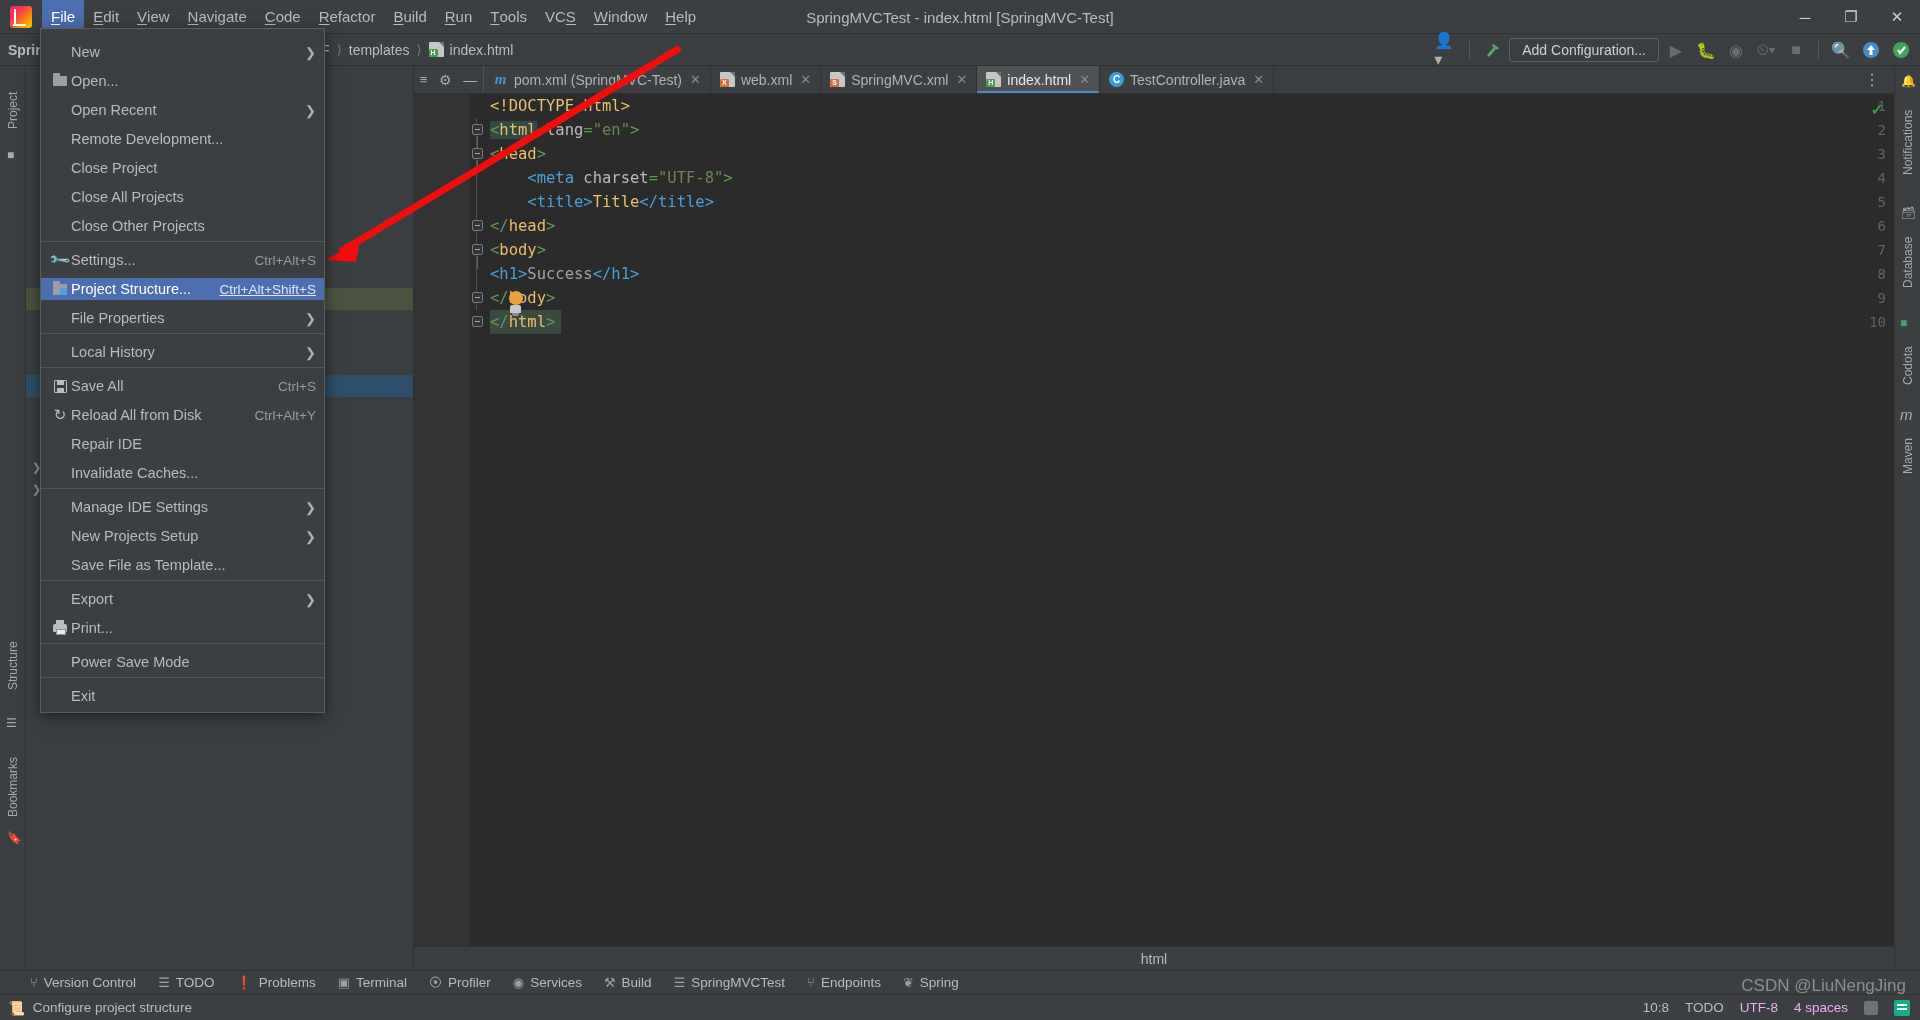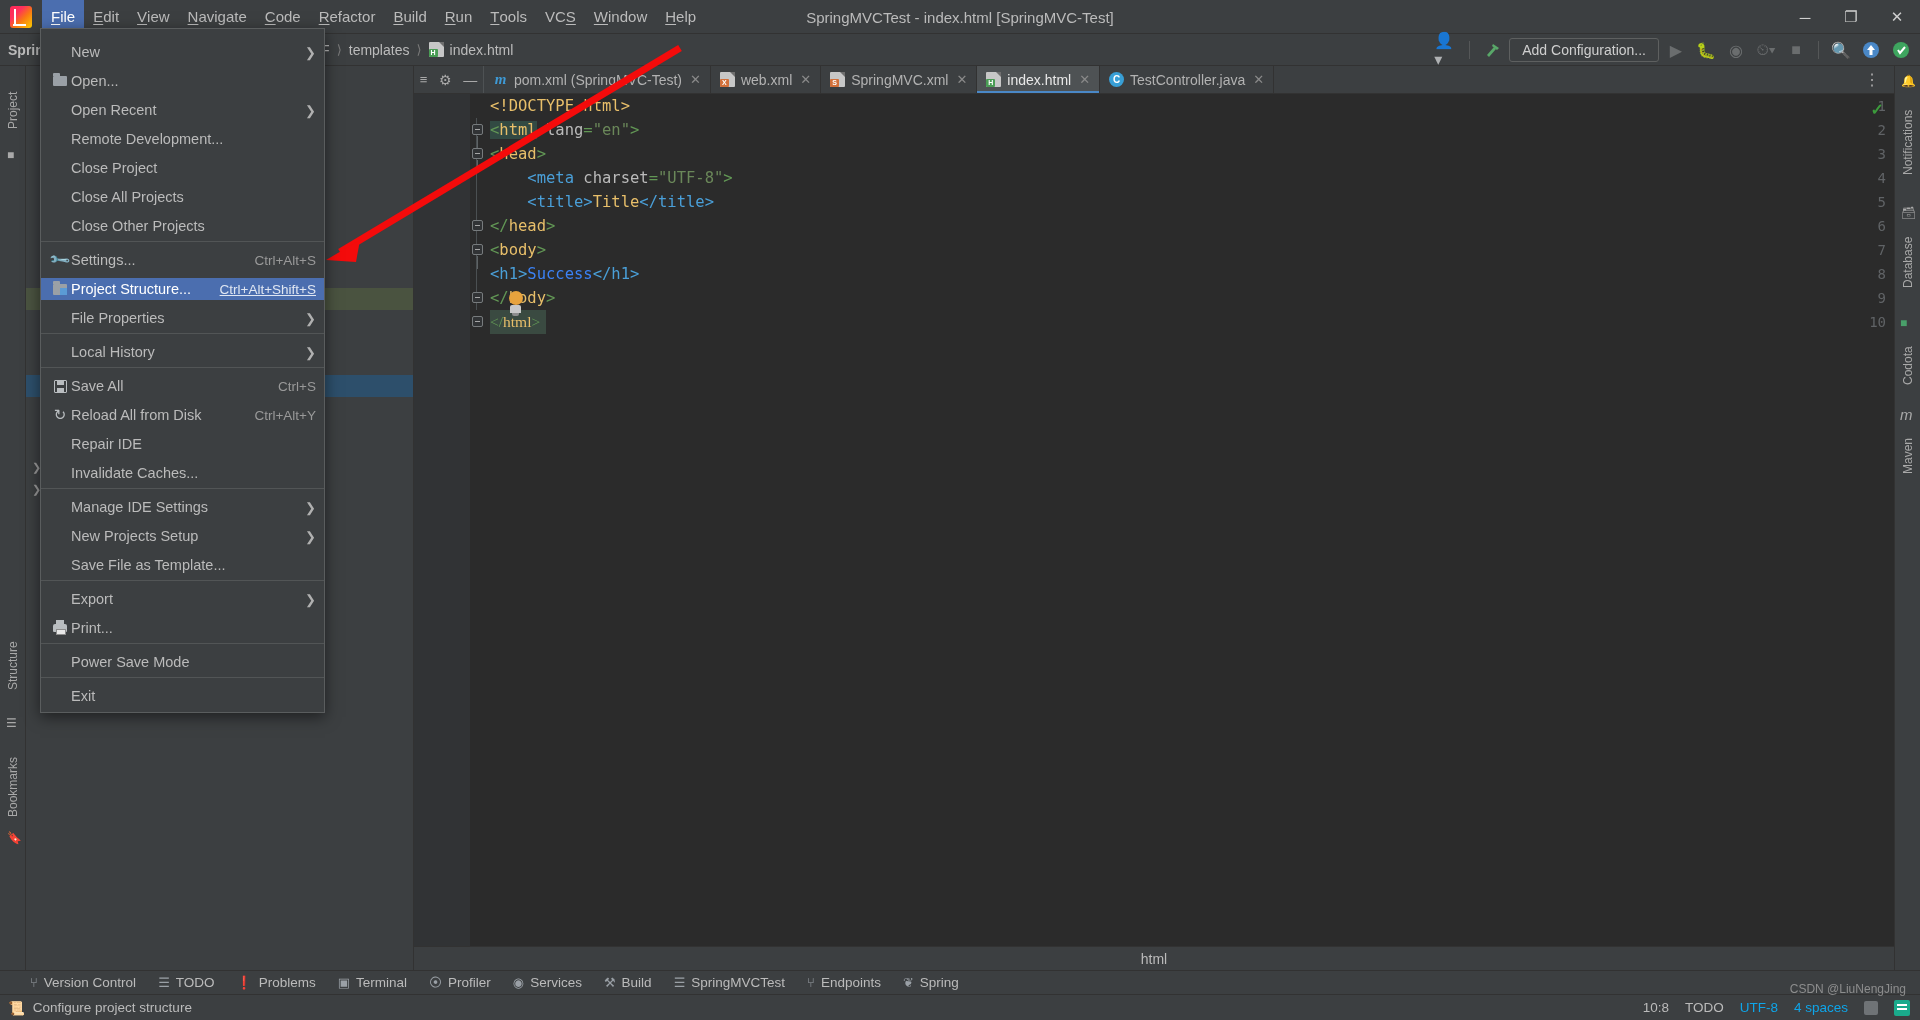--- a/index.html
+++ b/index.html
@@ -180,24 +180,24 @@
     position: absolute; width: 1px; background: #4b5052;
   }
   .code-line {
     position: absolute; left: 76px; height: 24px; line-height: 24px; white-space: pre;
     font-family: "DejaVu Sans Mono", monospace; font-size: 15.5px;
   }
   .tag { color: #e8bf6a; }
   .brk { color: #629755; }
   .attr { color: #bababa; }
   .str { color: #6a8759; }
-  .txt { color: #3b82f6; }
+  .txt { color: #a3a3a3; }
   .blue-tag { color: #4a9fd8; }
   .hl-tag { background: #324a43; }
-  .hl-line { background: #3a4a41; font-family: Liberation Serif, serif; }
+  .hl-line { background: #3a4a41; }
   .cursor-dot {
     position: absolute; width: 14px; height: 14px; border-radius: 50%; background: #e8a33d;
   }
   .bulb {
     position: absolute; width: 11px; height: 8px; background: #c8c8c8; border-radius: 2px 2px 0 0;
   }
   .bulb::after {
     content: ""; position: absolute; left: 2px; bottom: -3px; width: 7px; height: 3px;
     background: #8d8d8d; border-radius: 0 0 2px 2px;
   }
@@ -284,31 +284,31 @@
   
   .statusbar {
     position: absolute; left: 0; right: 0; bottom: 0; height: 26px;
     background: #3c3f41; border-top: 1px solid #323232; display: flex; align-items: center;
   }
   .sb-left { display: flex; align-items: center; gap: 8px; padding-left: 8px; font-size: 13.5px; color: #bbbbbb; }
   .sb-right {
     margin-left: auto; display: flex; align-items: center; gap: 16px; padding-right: 10px;
     font-size: 13.5px; color: #bbbbbb;
   }
-  .sb-dim { color: #0ea5e9; }
+  .sb-dim { color: #f0abfc; }
   .sb-badge {
     width: 16px; height: 16px; background: #1aaa8c; border-radius: 2px; position: relative;
   }
   .sb-badge::after {
     content: ""; position: absolute; left: 3px; top: 4px; width: 10px; height: 2px; background: #fff;
     box-shadow: 0 4px 0 #fff;
   }
   .sb-sq { width: 14px; height: 14px; background: #6f7376; border-radius: 2px; }
   .watermark {
-    position: absolute; right: 14px; bottom: 24px; font-size: 12px; color: #9b9b9b;
+    position: absolute; right: 14px; bottom: 24px; font-size: 17px; color: #9b9b9b;
     opacity: 0.85; pointer-events: none;
   }
 </style>
 </head>
 <body>
 
 <div class="titlebar">
   <div class="ij-logo"></div>
   <div class="menubar" id="menubar">
       <div class="menu-item active"><u>F</u>ile</div>

